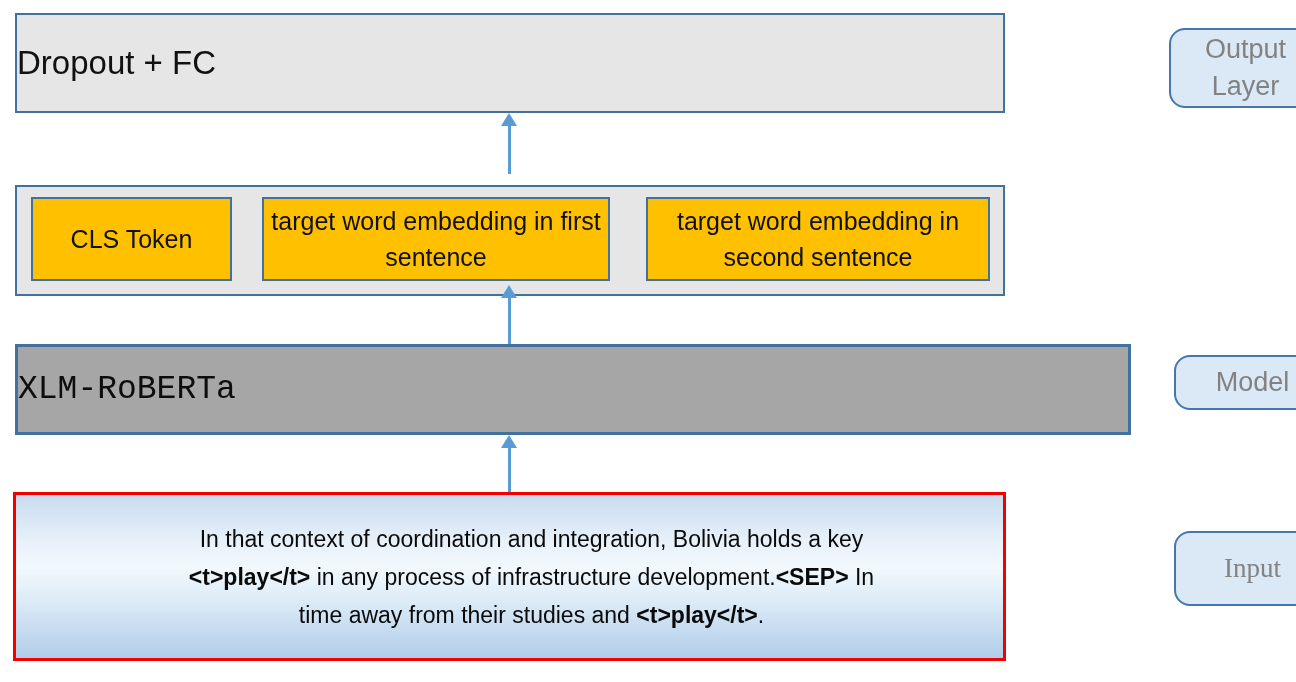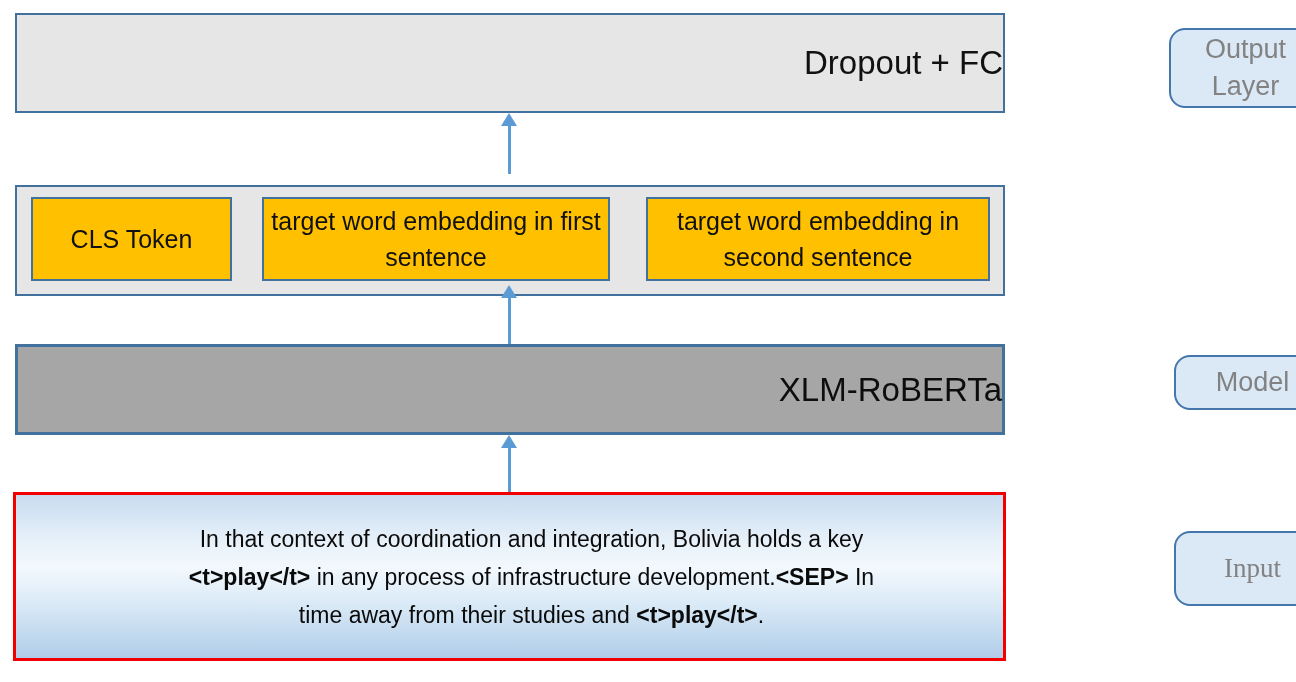--- a/index.html
+++ b/index.html
@@ -13,38 +13,38 @@
     background: #ffffff;
     overflow: hidden;
   }
 
   
   .box {
     position: absolute;
     border: 2.5px solid #41719c;
     display: flex;
     align-items: center;
-    justify-content: flex-end;
+    justify-content: flex-start;
     text-align: center;
   }
   .box.dropout {
     left: 15px; top: 13px; width: 990px; height: 100px;
     background: #e7e6e6;
     font-size: 33px; color: #111;
   }
   .box.concat {
     left: 15px; top: 173px; width: 990px; height: 111px;
     background: #e7e6e6;
     margin-top: 12px;
   }
   .box.xlm {
-    left: 15px; top: 344px; width: 990px; height: 91px;
+    left: 15px; top: 344px; width: 1116px; height: 91px;
     background: #a6a6a6;
     border-width: 3px;
-    font-size: 33px; color: #0d0d0d;
+    font-size: 33px; color: #0d0d0d; font-family: Liberation Mono, monospace;
   }
 
   
   .token {
     position: absolute;
     top: 10px; height: 84px;
     background: #ffc000;
     border: 2.5px solid #41719c;
     display: flex;
     align-items: center;

